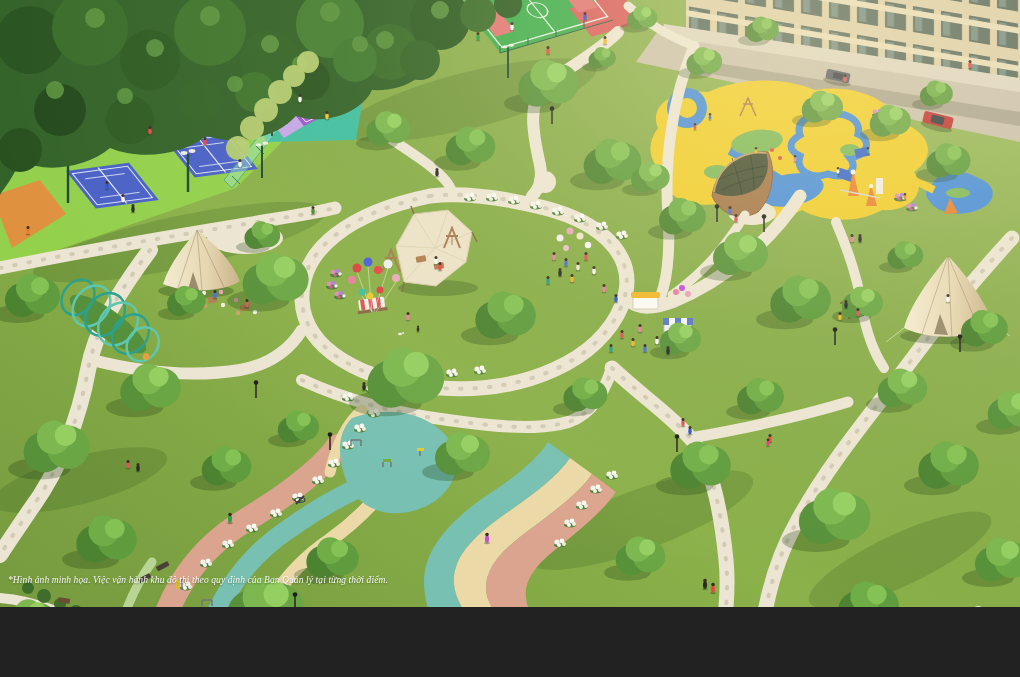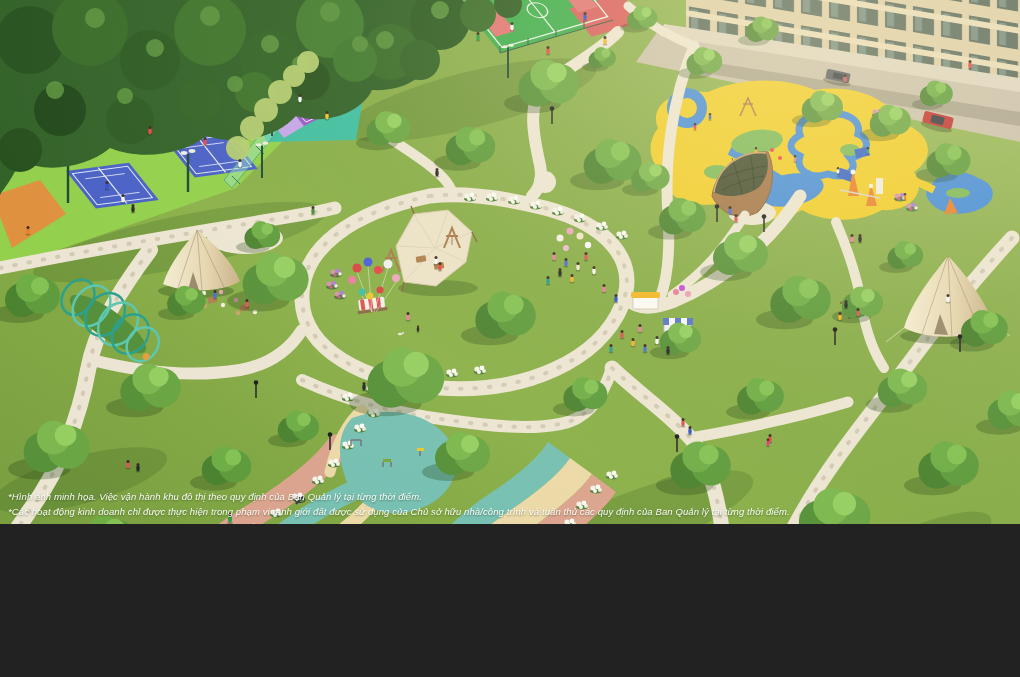--- a/index.html
+++ b/index.html
@@ -1,17 +1,17 @@
 <!DOCTYPE html>
 <html><head>
 <meta charset="utf-8">
 <style>
   html,body{margin:0;padding:0;background:#222;}
-  .stage{position:relative;width:1020px;height:524px;overflow:hidden;
-         font-family:Liberation Sans, sans-serif;}
+  .stage{position:relative;width:1020px;height:607px;overflow:hidden;
+         font-family:Liberation Serif, serif;}
   .stage svg{position:absolute;left:0;top:0;display:block;}
   .disclaimer{position:absolute;left:8px;color:#fff;font-size:9.5px;font-style:italic;
               letter-spacing:.1px;opacity:.95;white-space:nowrap;
               text-shadow:0 1px 2px rgba(40,60,20,.55);z-index:5;}
   .dl1{bottom:22px;}
   .dl2{bottom:7px;}
 </style>
 </head>
 <body>
 
@@ -681,14 +681,13 @@
     <use href="#lp" transform="translate(677,452)"></use>
     <use href="#lp" transform="translate(764,232)"></use>
     <use href="#lp" transform="translate(717,222)"></use>
     <use href="#lp" transform="translate(552,124)"></use>
   </g>
 
   <rect width="1020" height="677" fill="url(#sun)"></rect>
 </svg>
 
 <div class="disclaimer dl1">*Hình ảnh minh họa. Việc vận hành khu đô thị theo quy định của Ban Quản lý tại từng thời điểm.</div>
-<div class="disclaimer dl2">*Các hoạt động kinh doanh chỉ được thực hiện trong phạm vi ranh giới đất được sử dụng của Chủ sở hữu nhà/công trình và tuân thủ các quy định của Ban Quản lý tại từng thời điểm.</div>
 </div>
 
 </body></html>

